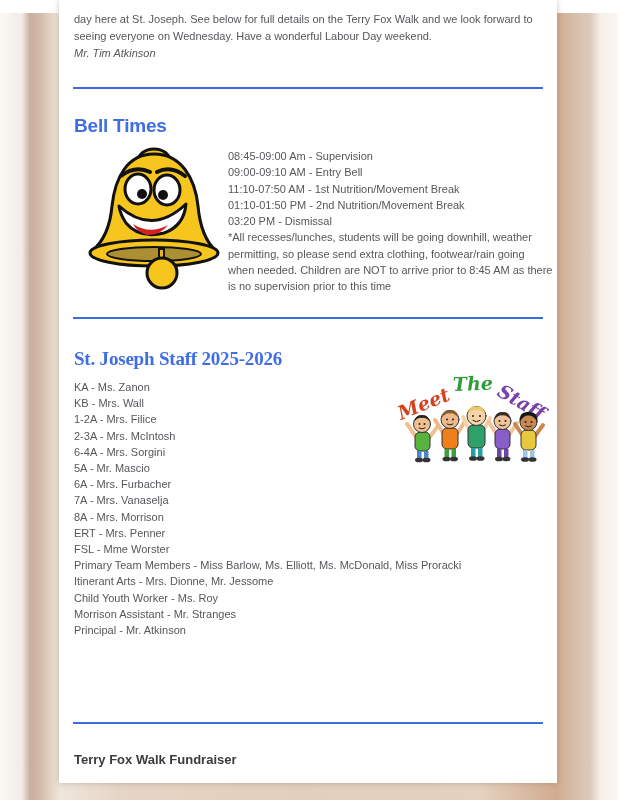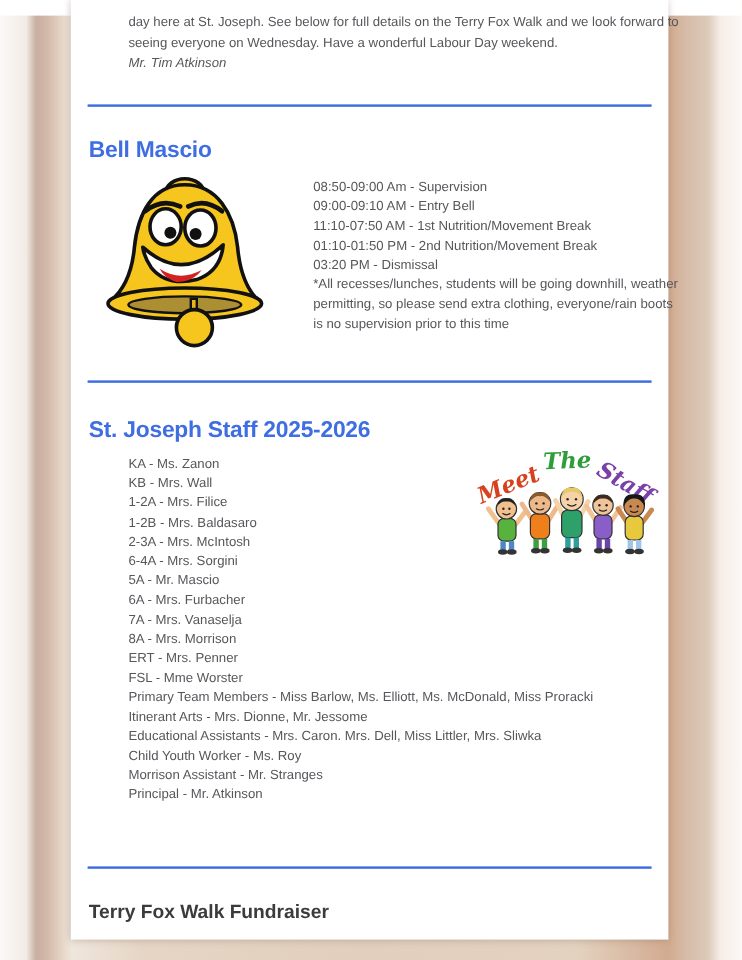--- a/index.html
+++ b/index.html
@@ -10,55 +10,55 @@
       linear-gradient(90deg,
         #fbf9f7 0px,#f2ebe5 22px,#c8aea0 30px,#d4baa9 40px,#e6d6c8 52px,#efe6dc 60px,
         #e6d5c5 120px,#e2cfbd 300px,#e4d2c0 480px,
         #d2ab90 557px,#d6bca8 572px,#dcc9b9 590px,#f6eee7 600px,#fbf8f5 618px);
   }
   .top-white{position:absolute;top:0;left:0;right:0;height:13px;background:#ffffff;z-index:1;}
   .card{
     position:absolute;left:59px;top:0;width:498px;height:783px;background:#ffffff;
     box-shadow:0 0 6px rgba(110,90,75,.35);z-index:2;
   }
-  .txt{color:#56575b;font-size:11px;margin-left:33px;}
+  .txt{color:#56575b;font-size:11px;}
   .nowrap{white-space:nowrap;display:block;}
   .intro{position:absolute;left:15px;top:11px;width:480px;line-height:17px;}
   .sig{font-style:italic;}
   .divider{position:absolute;left:14px;width:470px;height:2px;background:#3a6be0;}
   .div1{top:87px;} .div2{top:317px;} .div3{top:722px;}
   .sec-heading{
     position:absolute;left:15px;color:#3f6ee2;font-size:19px;font-weight:700;
     letter-spacing:-.2px;white-space:nowrap;
   }
-  .h-bell{top:115px;} .h-staff{top:348px;}
+  .h-bell{top:115px;} .h-staff{top:348px;font-family:Liberation Serif, serif;}
   .bell-art{position:absolute;left:16px;top:146px;width:150px;height:146px;}
   .schedule{position:absolute;left:169px;top:148px;width:330px;line-height:16.3px;}
   .staff-list{position:absolute;left:15px;top:379px;width:480px;line-height:16.2px;}
   .staff-art{position:absolute;left:338px;top:374px;width:152px;height:90px;}
   .next-title{
-    position:absolute;left:15px;top:752px;color:#3b3b3d;font-size:16px;font-weight:700;white-space:nowrap;
+    position:absolute;left:15px;top:752px;color:#3b3b3d;font-size:13px;font-weight:700;white-space:nowrap;
   }
 </style>
 </head>
 <body>
 
 <div class="top-white"></div>
 
 <div class="card">
 
   <div class="intro txt">
     <span class="nowrap">day here at St. Joseph. See below for full details on the Terry Fox Walk and we look forward to</span>
     <span class="nowrap">seeing everyone on Wednesday. Have a wonderful Labour Day weekend.</span>
     <span class="nowrap sig">Mr. Tim Atkinson</span>
   </div>
 
   <div class="divider div1"></div>
 
-  <div class="sec-heading h-bell">Bell Mascio</div>
+  <div class="sec-heading h-bell">Bell Times</div>
 
   <div class="bell-art">
     <svg viewBox="0 0 150 146" width="150" height="146">
       <ellipse cx="79" cy="15" rx="16" ry="12" fill="#F6C51E" stroke="#111" stroke-width="3"></ellipse>
       <path d="M79 8 C52 8 40 32 37 60 C35 82 28 96 17 105 L141 105 C131 96 125 82 123 60 C120 32 106 8 79 8 Z" fill="#F6C51E" stroke="#111" stroke-width="3" stroke-linejoin="round"></path>
       <ellipse cx="79" cy="107" rx="64" ry="13" fill="#F6C51E" stroke="#111" stroke-width="3"></ellipse>
       <ellipse cx="79" cy="108" rx="47" ry="7" fill="#AD8F33" stroke="#111" stroke-width="2"></ellipse>
       <rect x="84" y="103" width="5" height="13" fill="#E8B41A" stroke="#111" stroke-width="2"></rect>
       <circle cx="87" cy="127" r="15" fill="#F6C51E" stroke="#111" stroke-width="3"></circle>
       <path d="M46 30 Q60 19 75 26" fill="none" stroke="#111" stroke-width="4" stroke-linecap="round"></path>
@@ -66,27 +66,28 @@
       <ellipse cx="63" cy="43" rx="13" ry="15" fill="#fff" stroke="#111" stroke-width="3"></ellipse>
       <ellipse cx="92" cy="44" rx="13" ry="15" fill="#fff" stroke="#111" stroke-width="3"></ellipse>
       <circle cx="67" cy="48" r="5" fill="#111"></circle>
       <circle cx="88" cy="49" r="5" fill="#111"></circle>
       <path d="M44 60 Q77 90 111 58 Q109 80 89 87 Q64 93 51 77 Q45 68 44 60 Z" fill="#fff" stroke="#111" stroke-width="3" stroke-linejoin="round"></path>
       <path d="M58 78 Q75 89 93 79 Q86 89 72 89 Q62 86 58 78 Z" fill="#D32222"></path>
     </svg>
   </div>
 
   <div class="schedule txt">
-    <span class="nowrap">08:50-09:00 Am - Supervision</span>
+    <span class="nowrap">08:45-09:00 Am - Supervision</span>
     <span class="nowrap">09:00-09:10 AM - Entry Bell</span>
     <span class="nowrap">11:10-07:50 AM - 1st Nutrition/Movement Break</span>
     <span class="nowrap">01:10-01:50 PM - 2nd Nutrition/Movement Break</span>
     <span class="nowrap">03:20 PM - Dismissal</span>
     <span class="nowrap">*All recesses/lunches, students will be going downhill, weather</span>
-    <span class="nowrap">permitting, so please send extra clothing, everyone/rain boots</span>
+    <span class="nowrap">permitting, so please send extra clothing, footwear/rain going</span>
+    <span class="nowrap">when needed. Children are NOT to arrive prior to 8:45 AM as there</span>
     <span class="nowrap">is no supervision prior to this time</span>
   </div>
 
   <div class="divider div2"></div>
 
   <div class="sec-heading h-staff">St. Joseph Staff 2025-2026</div>
 
   <div class="staff-art">
     <svg viewBox="0 0 152 90" width="152" height="90">
 
@@ -168,32 +169,30 @@
         <ellipse cx="128" cy="85.5" rx="4" ry="2.3" fill="#333"></ellipse>
           <ellipse cx="135.5" cy="85.5" rx="4" ry="2.3" fill="#333"></ellipse>
       </g>
     </svg>
   </div>
 
   <div class="staff-list txt">
     <span class="nowrap">KA - Ms. Zanon</span>
     <span class="nowrap">KB - Mrs. Wall</span>
     <span class="nowrap">1-2A - Mrs. Filice</span>
-    <span class="nowrap">1-2B - Mrs. Baldasaro</span>
     <span class="nowrap">2-3A - Mrs. McIntosh</span>
     <span class="nowrap">6-4A - Mrs. Sorgini</span>
     <span class="nowrap">5A - Mr. Mascio</span>
     <span class="nowrap">6A - Mrs. Furbacher</span>
     <span class="nowrap">7A - Mrs. Vanaselja</span>
     <span class="nowrap">8A - Mrs. Morrison</span>
     <span class="nowrap">ERT - Mrs. Penner</span>
     <span class="nowrap">FSL - Mme  Worster</span>
     <span class="nowrap">Primary Team Members - Miss Barlow, Ms. Elliott, Ms. McDonald, Miss Proracki</span>
     <span class="nowrap">Itinerant Arts - Mrs. Dionne, Mr. Jessome</span>
-    <span class="nowrap">Educational Assistants - Mrs. Caron. Mrs. Dell, Miss Littler, Mrs. Sliwka</span>
     <span class="nowrap">Child Youth Worker - Ms. Roy</span>
     <span class="nowrap">Morrison Assistant - Mr. Stranges</span>
     <span class="nowrap">Principal - Mr. Atkinson</span>
   </div>
 
   <div class="divider div3"></div>
 
   <div class="next-title">Terry Fox Walk Fundraiser</div>
 
 </div>

